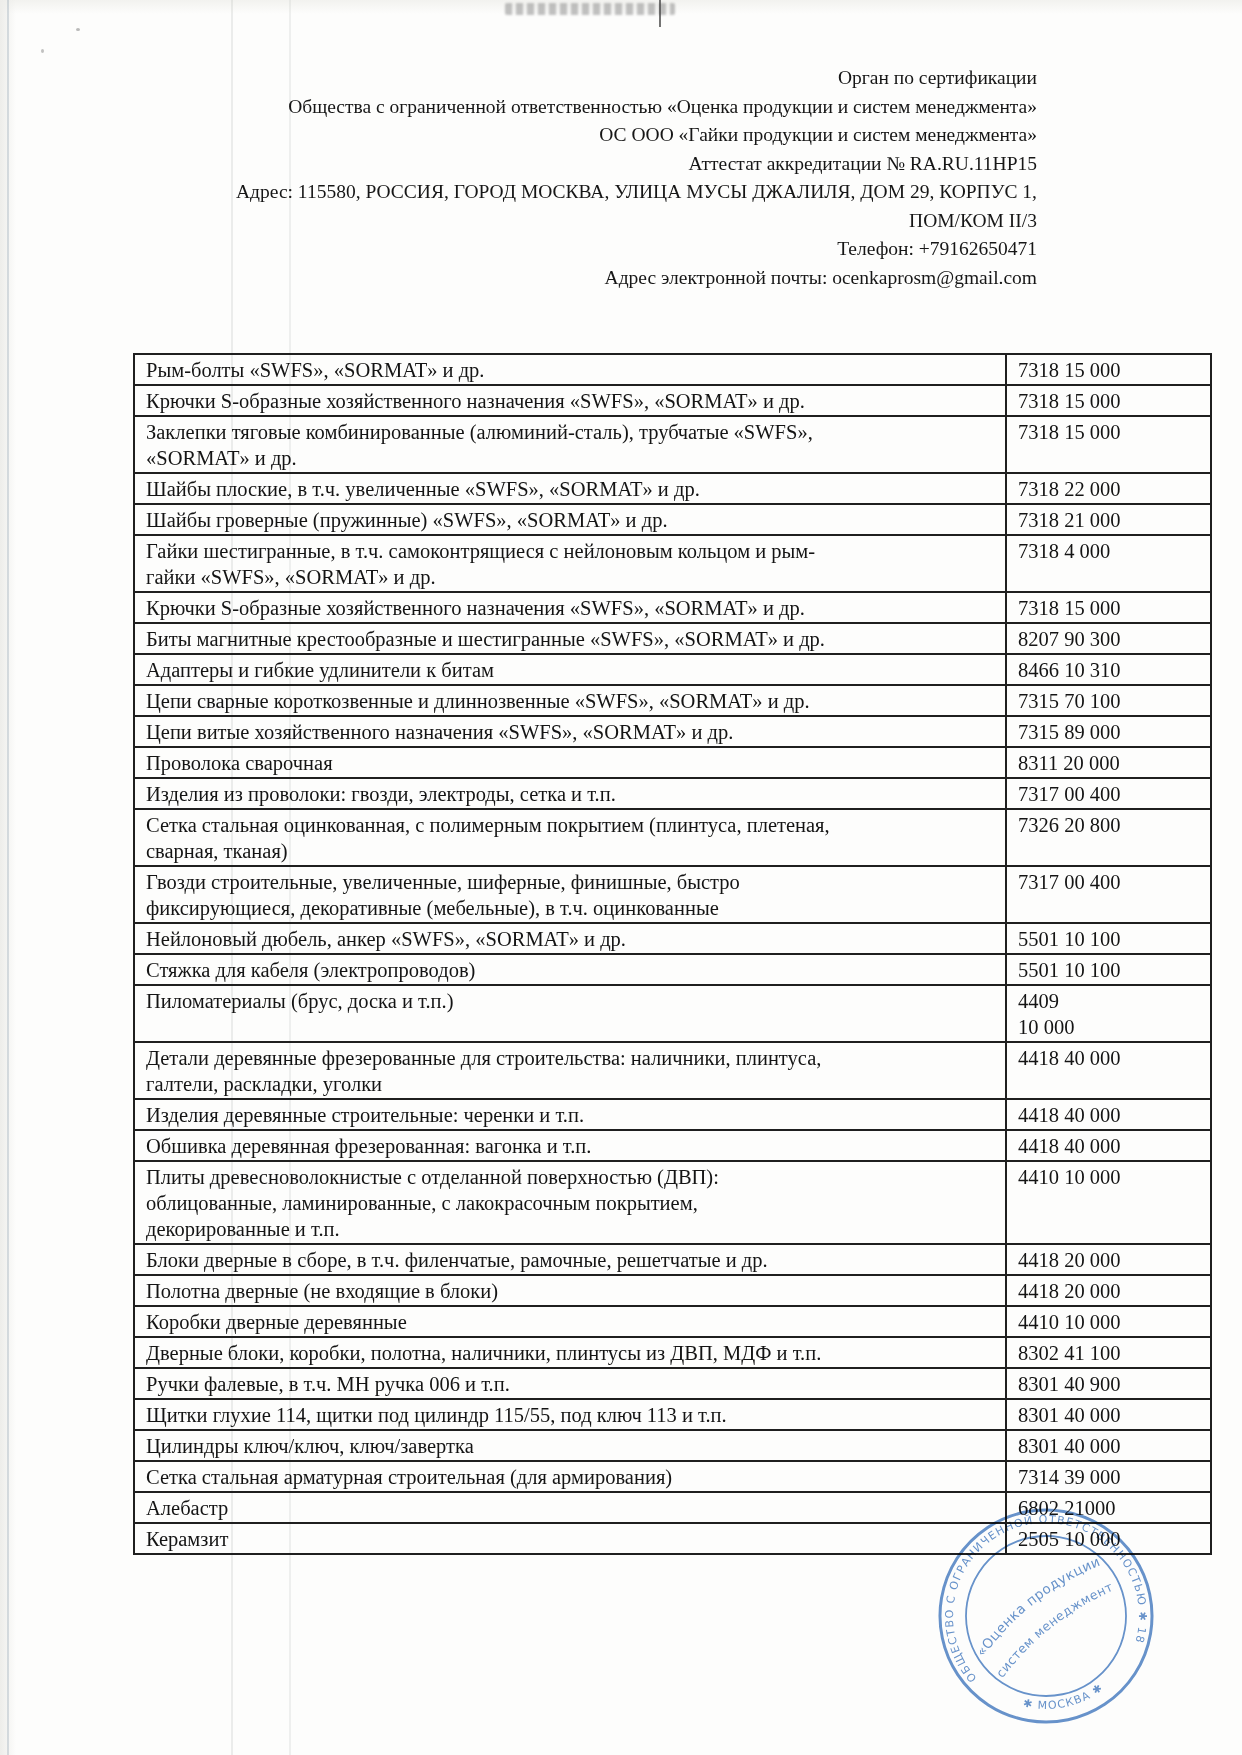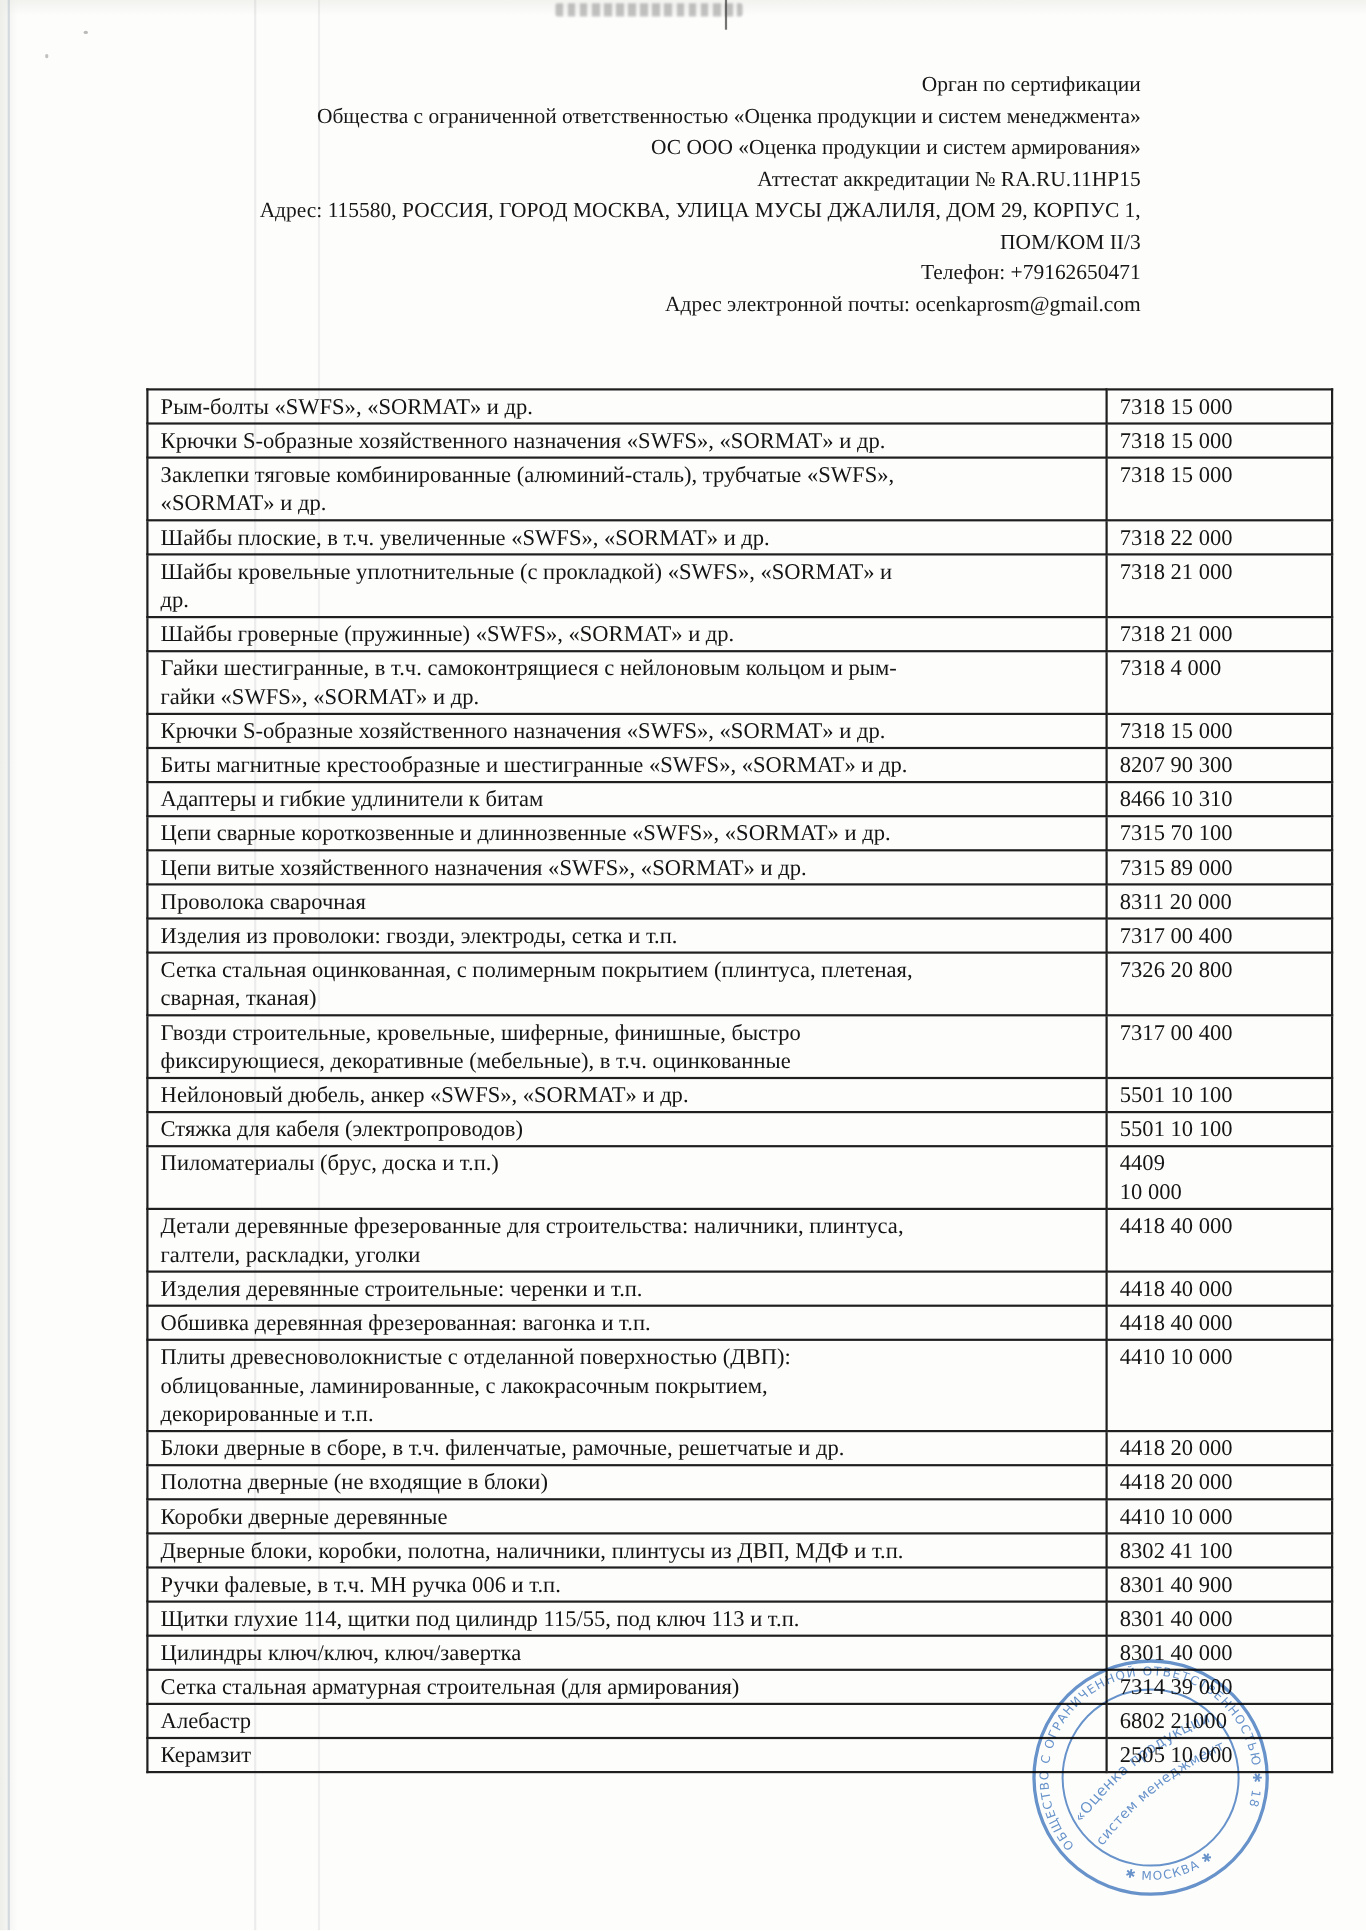--- a/index.html
+++ b/index.html
@@ -100,21 +100,21 @@
   <div class="scan-vline l2"></div>
   <div class="scan-vline l3"></div>
   <div class="scan-smudge"></div>
   <div class="scan-tick"></div>
   <div class="scan-speck1"></div>
   <div class="scan-speck2"></div>
 
   <div class="header-block">
       <div>Орган по сертификации</div>
       <div>Общества с ограниченной ответственностью «Оценка продукции и систем менеджмента»</div>
-      <div>ОС ООО «Оценка продукции и систем армирования»</div>
+      <div>ОС ООО «Гайки продукции и систем менеджмента»</div>
       <div>Аттестат аккредитации № RA.RU.11НР15</div>
       <div>Адрес: 115580, РОССИЯ, ГОРОД МОСКВА, УЛИЦА МУСЫ ДЖАЛИЛЯ, ДОМ 29, КОРПУС 1,</div>
       <div>ПОМ/КОМ II/3</div>
       <div>Телефон: +79162650471</div>
       <div>Адрес электронной почты: ocenkaprosm@gmail.com</div>
     </div>
 
   <div class="table-wrap">
     <table class="codes">
       <colgroup>
@@ -133,25 +133,20 @@
           <tr>
             <td>Заклепки тяговые комбинированные (алюминий-сталь), трубчатые «SWFS»,
 «SORMAT» и др.</td>
             <td>7318 15 000</td>
           </tr>
           <tr>
             <td>Шайбы плоские, в т.ч. увеличенные «SWFS», «SORMAT» и др.</td>
             <td>7318 22 000</td>
           </tr>
           <tr>
-            <td>Шайбы кровельные уплотнительные (с прокладкой) «SWFS», «SORMAT» и
-др.</td>
-            <td>7318 21 000</td>
-          </tr>
-          <tr>
             <td>Шайбы гроверные (пружинные) «SWFS», «SORMAT» и др.</td>
             <td>7318 21 000</td>
           </tr>
           <tr>
             <td>Гайки шестигранные, в т.ч. самоконтрящиеся с нейлоновым кольцом и рым-
 гайки «SWFS», «SORMAT» и др.</td>
             <td>7318 4 000</td>
           </tr>
           <tr>
             <td>Крючки S-образные хозяйственного назначения «SWFS», «SORMAT» и др.</td>
@@ -180,21 +175,21 @@
           <tr>
             <td>Изделия из проволоки: гвозди, электроды, сетка и т.п.</td>
             <td>7317 00 400</td>
           </tr>
           <tr>
             <td>Сетка стальная оцинкованная, с полимерным покрытием (плинтуса, плетеная,
 сварная, тканая)</td>
             <td>7326 20 800</td>
           </tr>
           <tr>
-            <td>Гвозди строительные, кровельные, шиферные, финишные, быстро
+            <td>Гвозди строительные, увеличенные, шиферные, финишные, быстро
 фиксирующиеся, декоративные (мебельные), в т.ч. оцинкованные</td>
             <td>7317 00 400</td>
           </tr>
           <tr>
             <td>Нейлоновый дюбель, анкер «SWFS», «SORMAT» и др.</td>
             <td>5501 10 100</td>
           </tr>
           <tr>
             <td>Стяжка для кабеля (электропроводов)</td>
             <td>5501 10 100</td>

